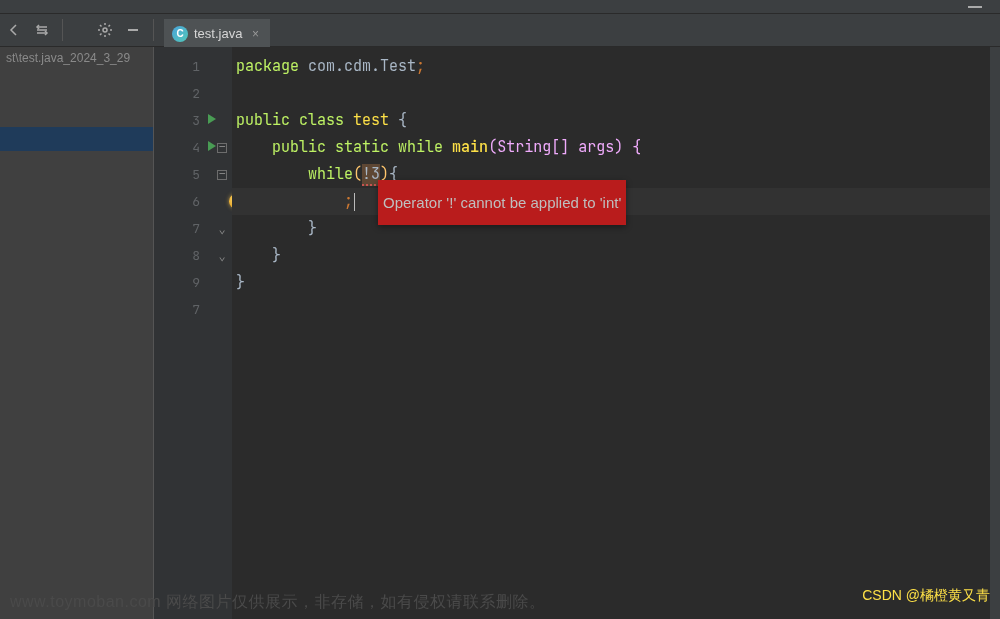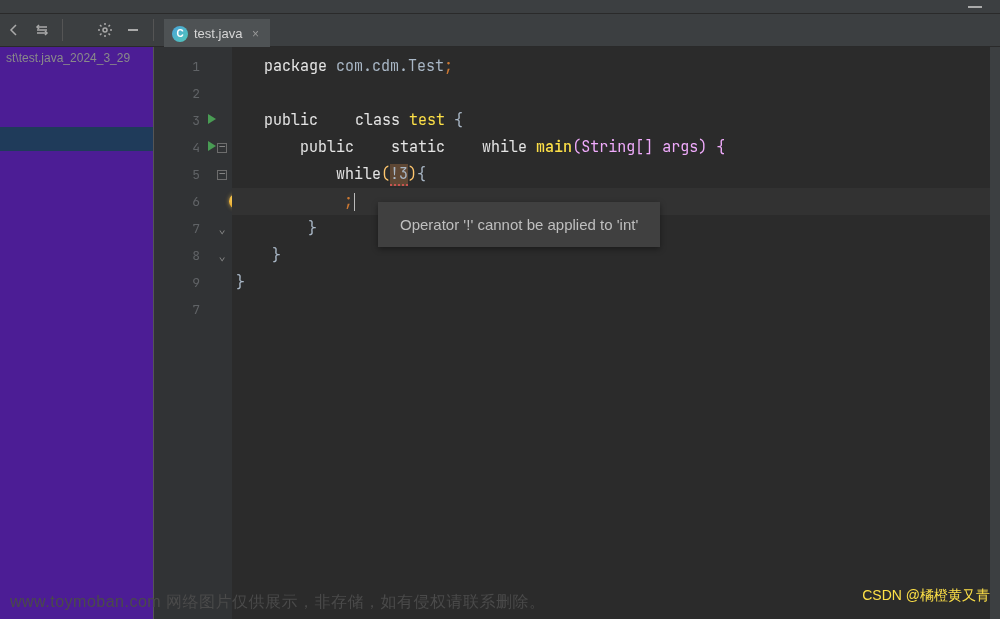--- a/index.html
+++ b/index.html
@@ -70,21 +70,21 @@
     }
     .tab-close {
       width: 14px; height: 14px;
       display: flex; align-items: center; justify-content: center;
       color: #999; cursor: pointer;
       font-size: 12px;
     }
     .main-row { display: flex; height: calc(100% - 47px); }
     .left-panel {
       width: 154px;
-      background: #4c1d95;
+      background: #404040;
       border-right: 1px solid #555;
       overflow: hidden;
       position: relative;
     }
     .lp-row {
       font-size: 12px;
       color: #8a8a8a;
       padding: 4px 6px;
       white-space: nowrap;
     }
@@ -144,44 +144,43 @@
     .fold-close { font-size:12px; color:#8a8a8a; }
     .code-col {
       flex: 1;
       padding-top: 6px;
       font-family: "JetBrains Mono", Consolas, monospace;
       font-size: 15px;
       position: relative;
     }
     .code-col .line { height: 27px; line-height: 27px; white-space: pre; padding-left: 4px; }
     .line.current { background: #323232; }
-    .kw { color: #e5e5e5; margin-left: 28px; }
+    .kw { color: #bef264; }
     .str { color: #f0abfc; }
     .cls { color: #fde047; }
     .fn { color: #fde047; font-weight: 500; }
     .pkg { color: #a9b7c6; margin-top: 44px; }
     .semi { color: #cc7832; }
     .err-hl { background: #5e4734; border-bottom: 2px dotted #c75450; }
     .paren-y { color: #ffc66d; }
     .cursor {
       display:inline-block; width:1px; height:18px; background:#bbb;
       vertical-align:middle; margin-left:1px;
     }
     .tooltip {
       position: absolute;
       left: 378px;
       top: 180px;
-      background: #404040;
+      background: #b91c1c;
       color: #bfbfbf;
-      padding: 14px 22px;
+      padding: 14px 5px;
       font-size: 15px;
       box-shadow: 0 2px 6px rgba(0,0,0,0.4);
       pointer-events: none;
       font-family: "Microsoft YaHei", sans-serif;
-      margin-top: 22px;
     }
     .watermark-left {
       position: absolute;
       left: 10px;
       bottom: 6px;
       font-size: 16px;
       color: #4a4a4a;
       letter-spacing: 0.5px;
     }
     .watermark-right {

